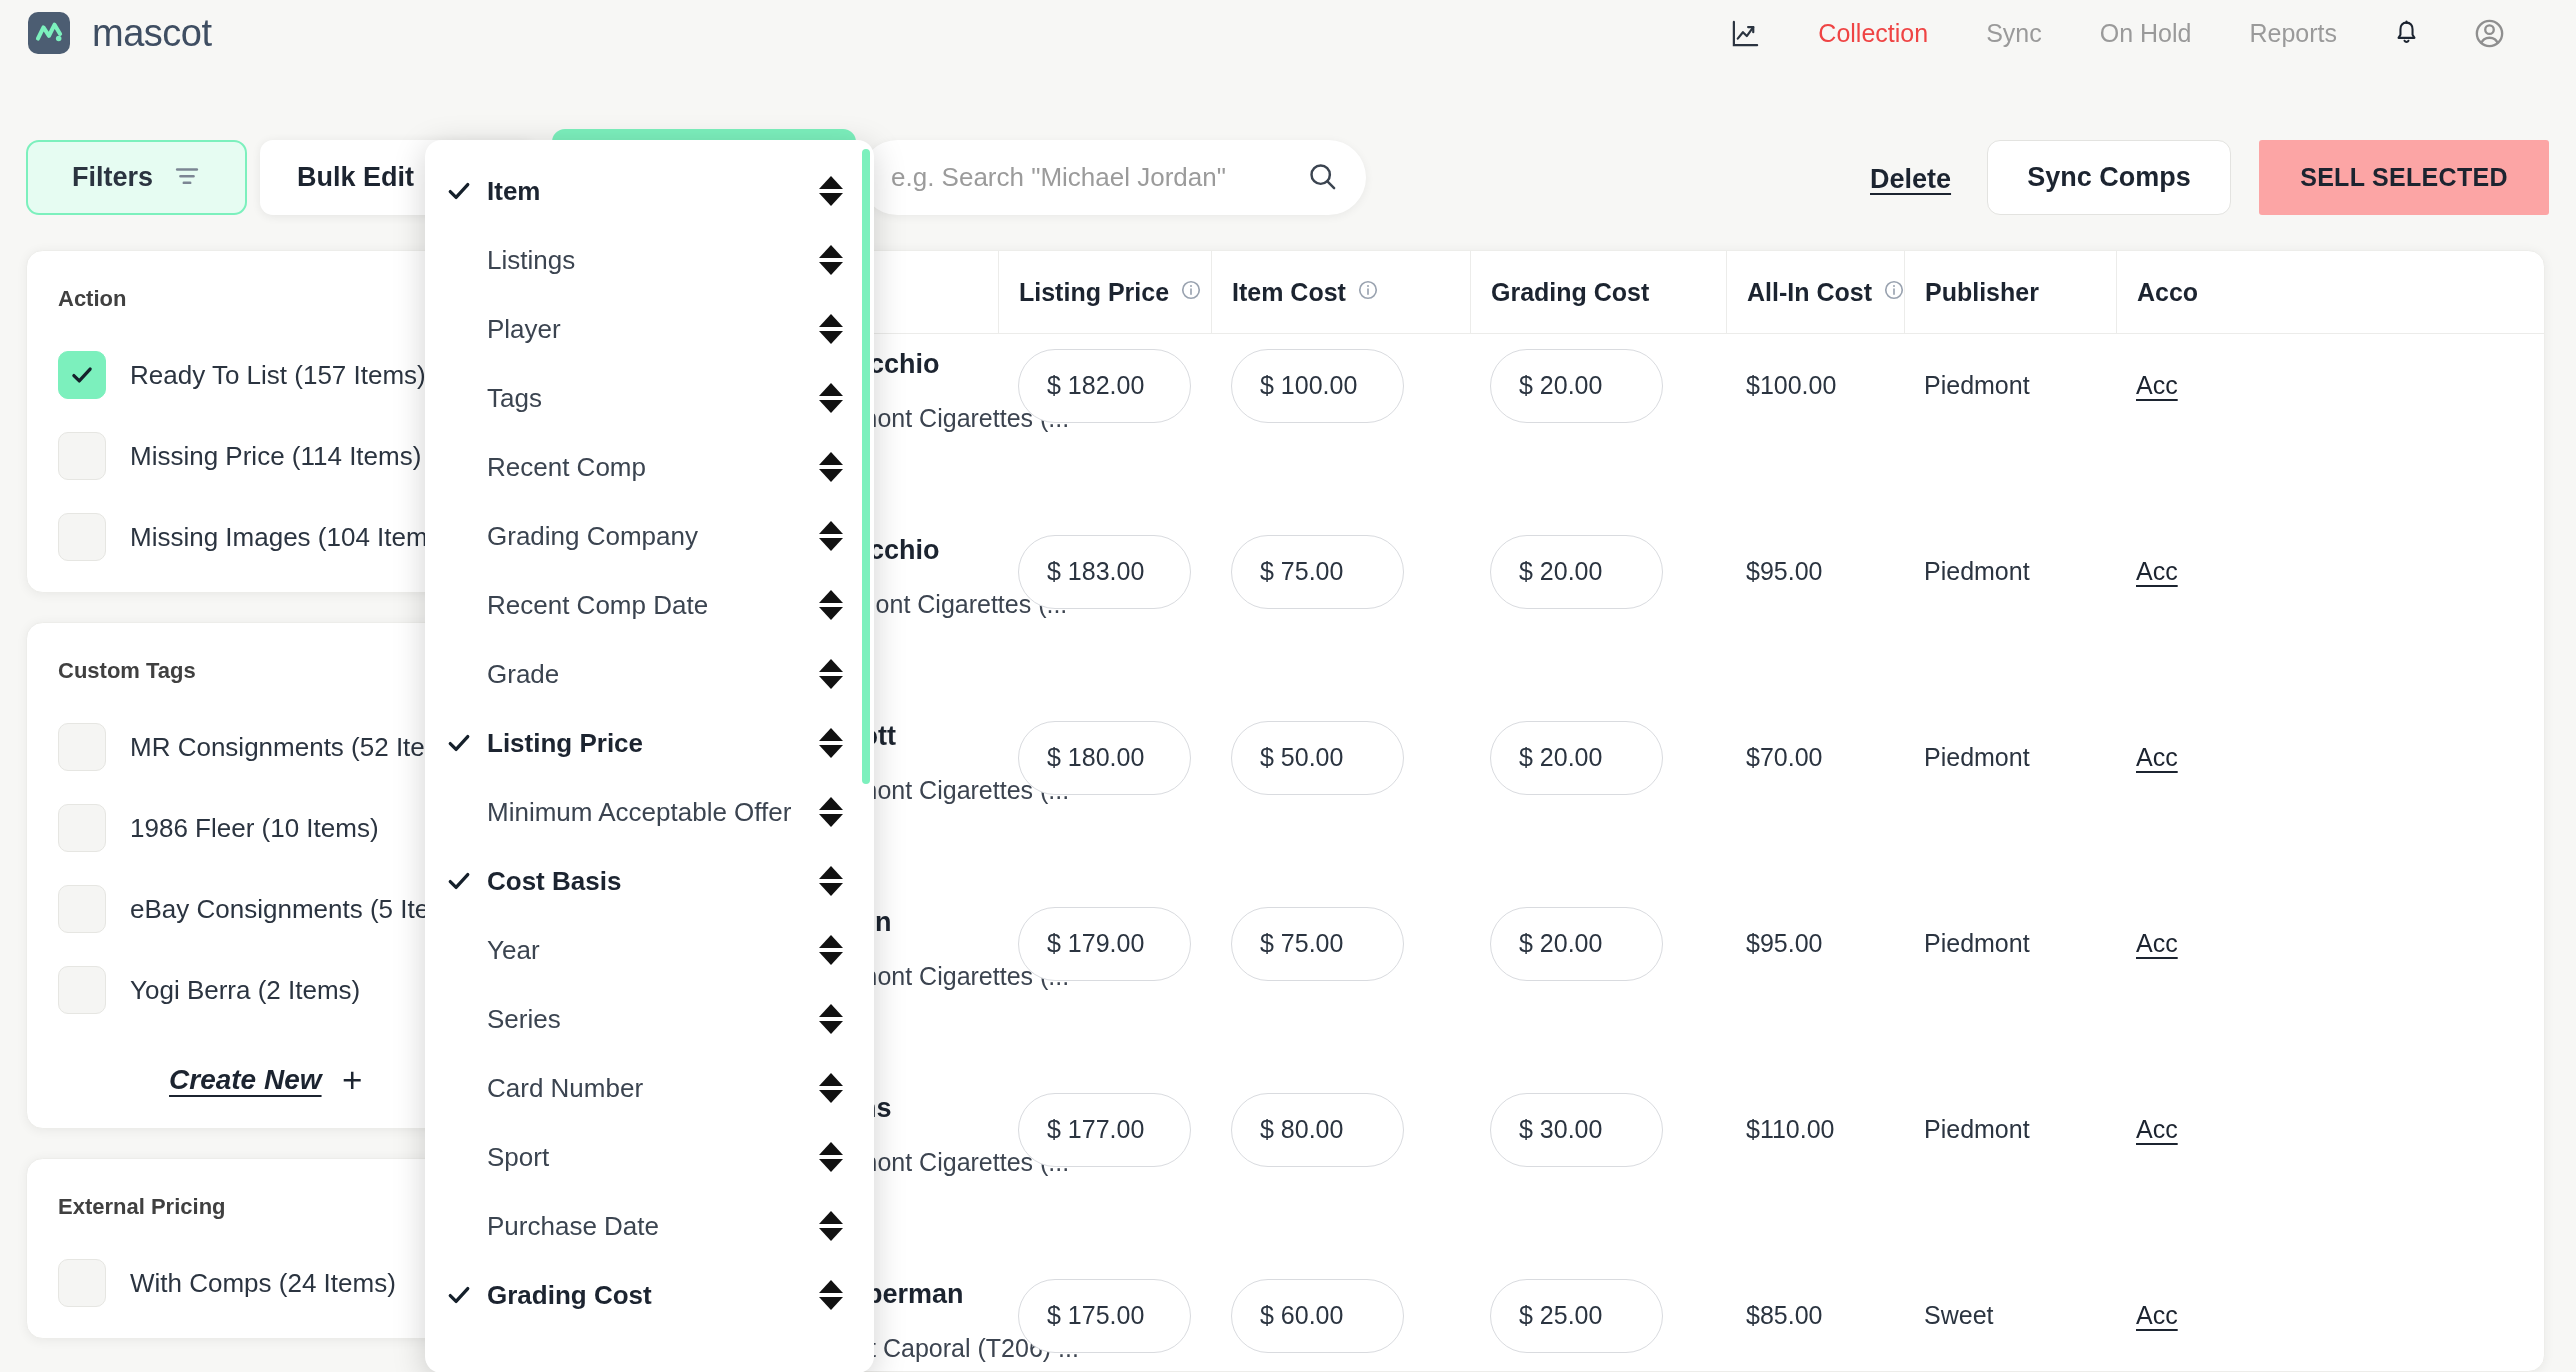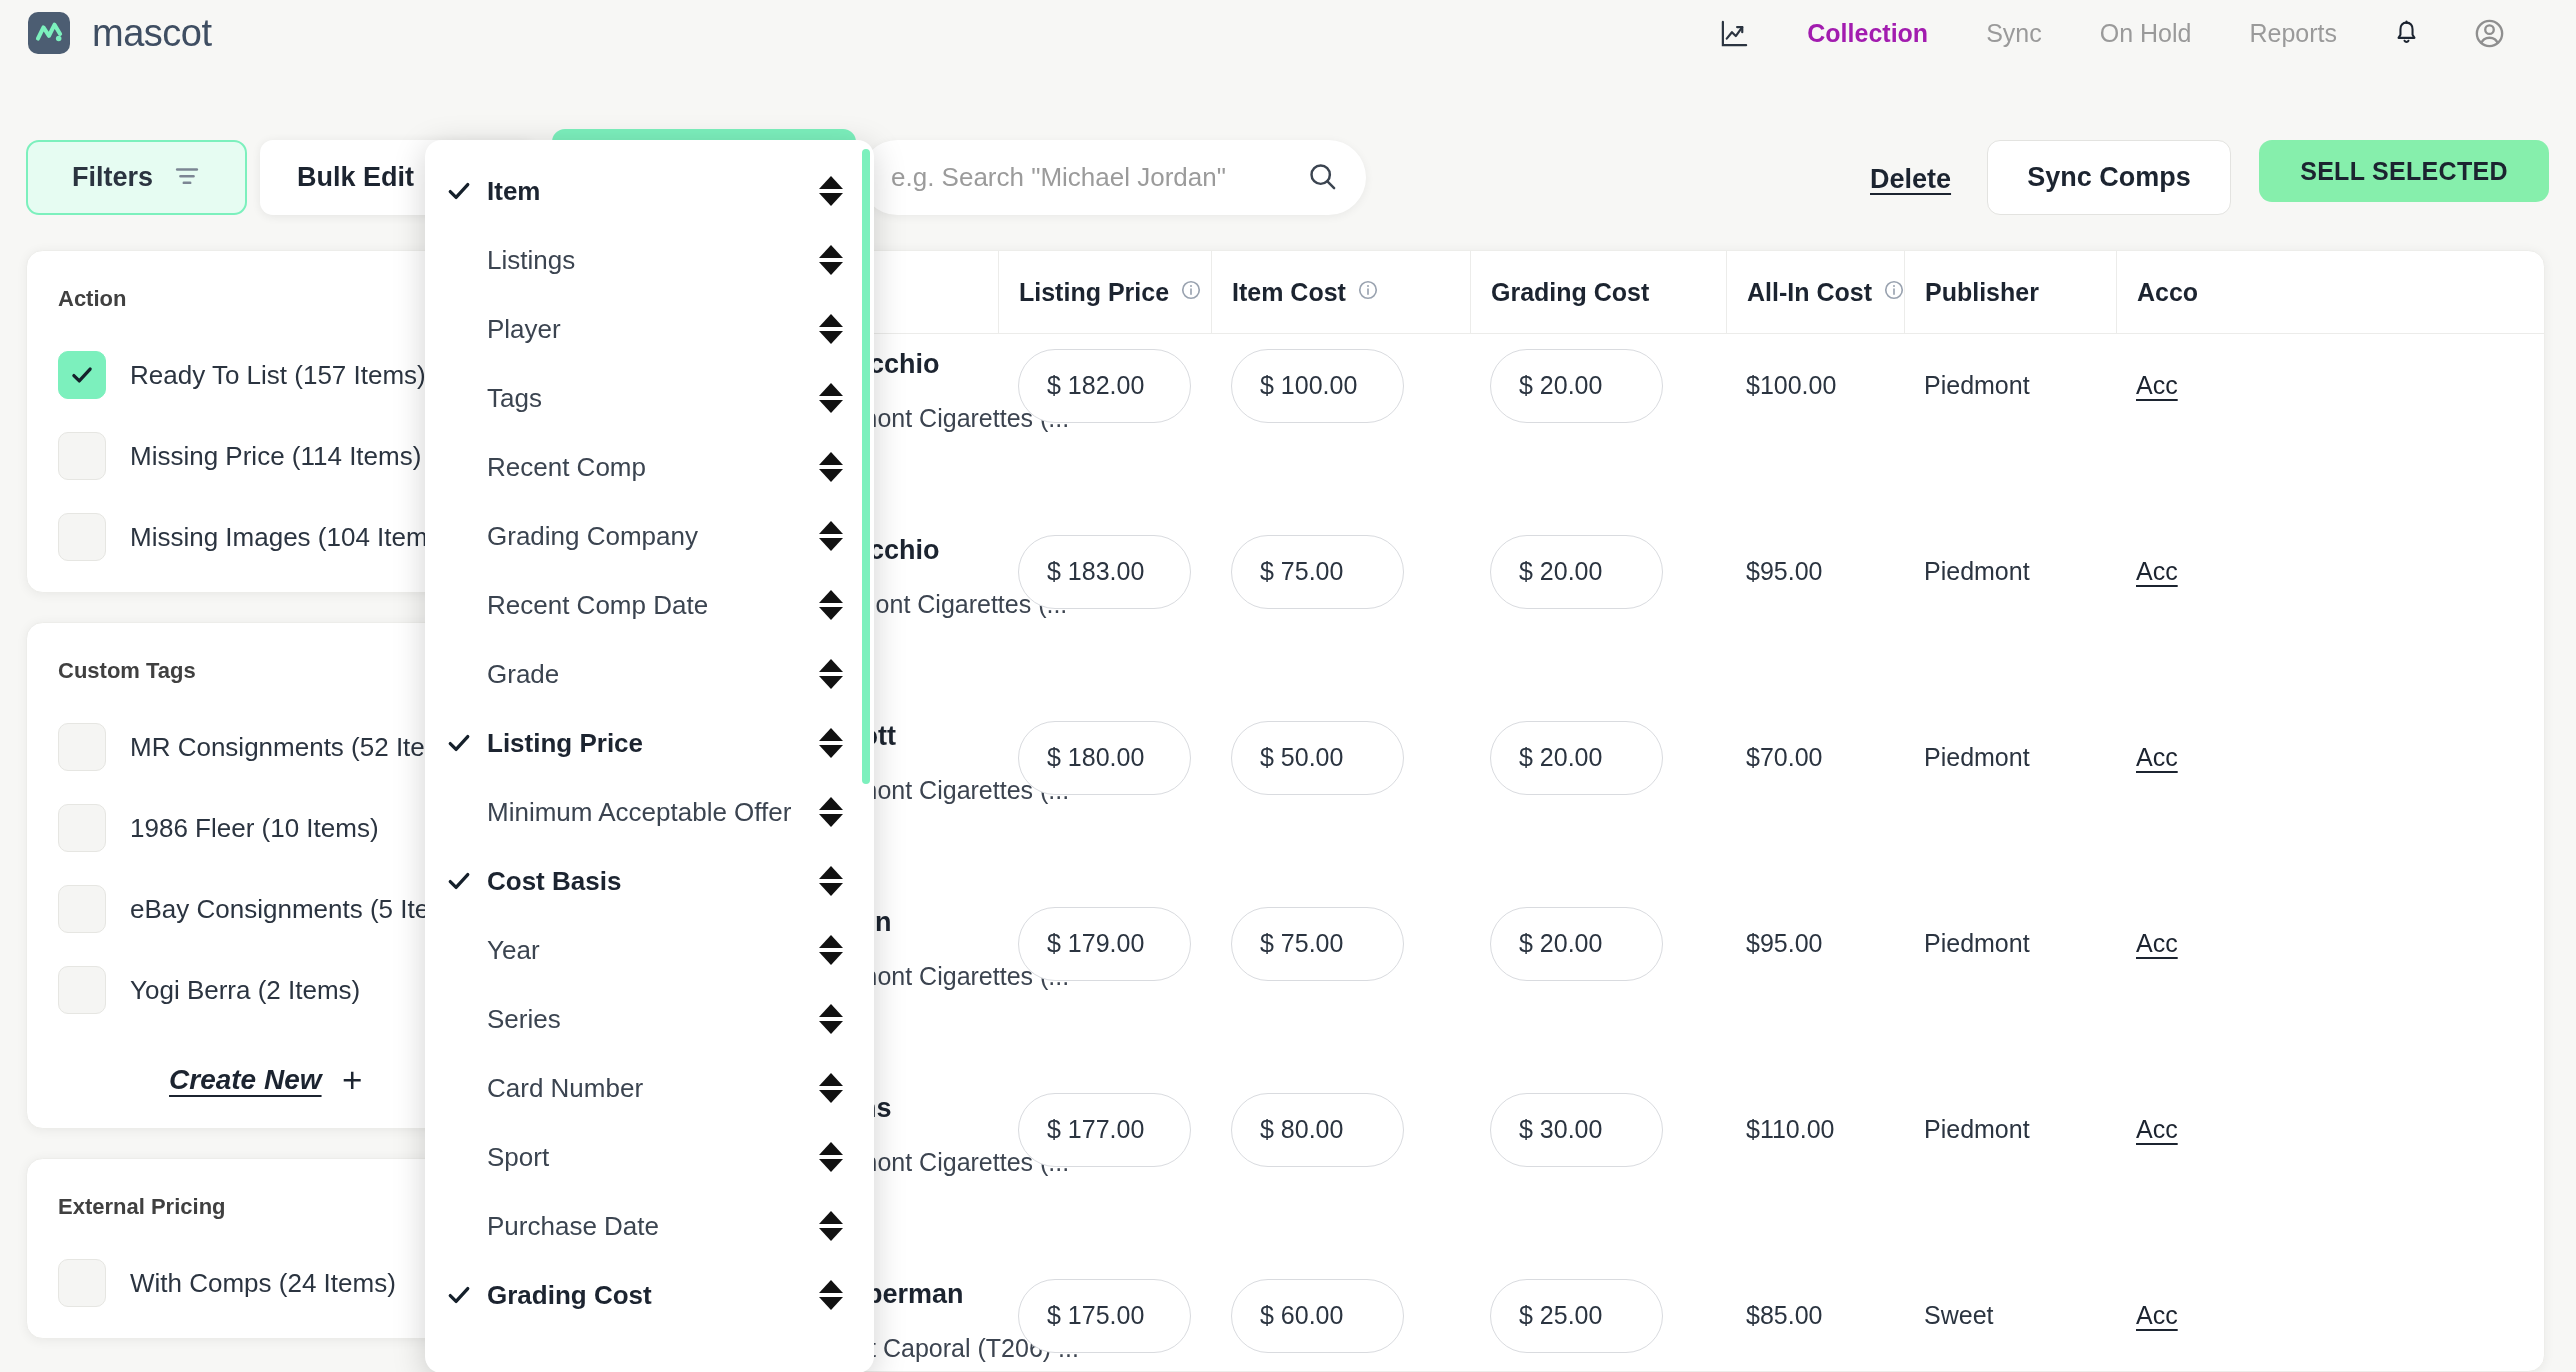--- a/index.html
+++ b/index.html
@@ -20,21 +20,21 @@
   .brand { display: flex; align-items: center; margin-left: 28px; gap: 22px; }
   .brand-logo {
     width: 42px; height: 42px; border-radius: 10px;
     background: #4c5d72; display: flex; align-items: center; justify-content: center;
   }
   .brand-name { font-size: 38px; font-weight: 400; color: #3f4e62; letter-spacing: -0.5px; }
 
   .nav-right { margin-left: auto; display: flex; align-items: center; gap: 0; padding-right: 44px; }
   .nav-chart-icon { padding: 0 28px; display:flex; align-items:center; }
   .nav-link { font-size: 25px; color: #9a9a9a; padding: 0 29px; white-space: nowrap; }
-  .nav-link.active { color: #a21caf; font-weight: bold; }
+  .nav-link.active { color: #ef4444; font-weight: normal; }
   .nav-icon-btn { padding: 0 26px; display: flex; align-items: center; }
 
   
   .toolbar { position: absolute; top: 129px; left: 0; width: 2576px; height: 96px; }
   .filters-btn {
     position: absolute; left: 26px; top: 11px;
     width: 221px; height: 75px; border-radius: 13px;
     background: #e6fcf2; border: 2.8px solid #7cf0bd;
     display: flex; align-items: center; justify-content: center; gap: 20px;
   }
@@ -75,22 +75,22 @@
   }
   .synccomps-btn {
     position: absolute; left: 1987px; top: 11px;
     width: 244px; height: 75px; border-radius: 13px;
     background: #ffffff; border: 1.8px solid #e3e3e0;
     display: flex; align-items: center; justify-content: center;
   }
   .synccomps-btn .label { font-size: 27px; font-weight: bold; color: #1c2430; }
   .sellselected-btn {
     position: absolute; left: 2259px; top: 11px;
-    width: 290px; height: 62px; border-radius: 13px;
-    background: #86efac;
+    width: 290px; height: 75px; border-radius: 3px;
+    background: #fca5a5;
     display: flex; align-items: center; justify-content: center;
   }
   .sellselected-btn .label { font-size: 25px; font-weight: bold; color: #1c2430; letter-spacing: 0.3px; }
 
   
   .sidebar { position: absolute; left: 26px; top: 250px; width: 432px; }
   .panel {
     background: #ffffff; border-radius: 16.6px;
     box-shadow: 0 1.8px 11px rgba(0,0,0,0.06);
     border: 0.9px solid #ededea;

